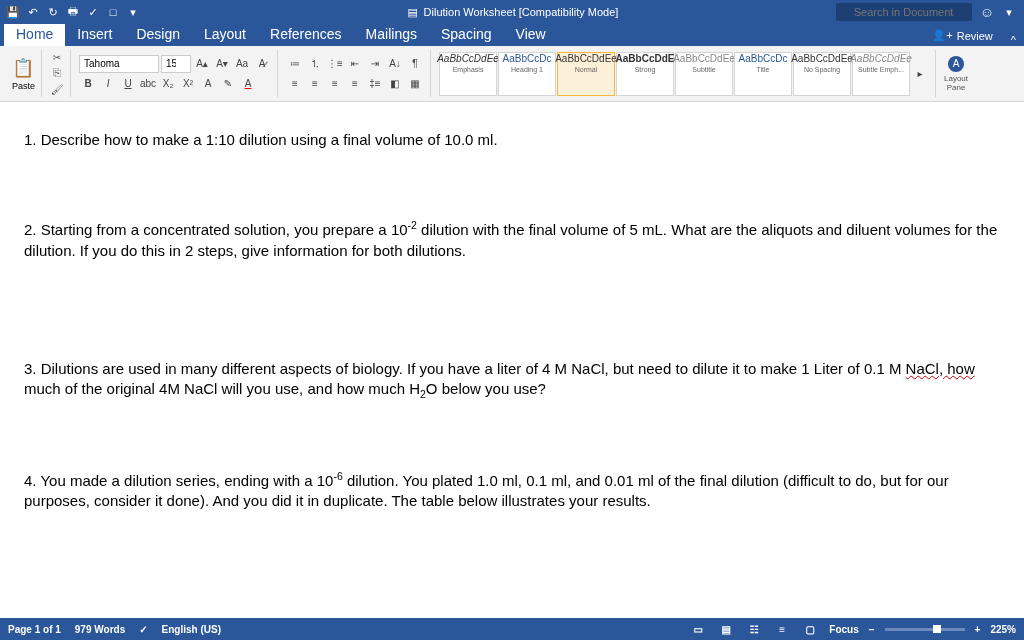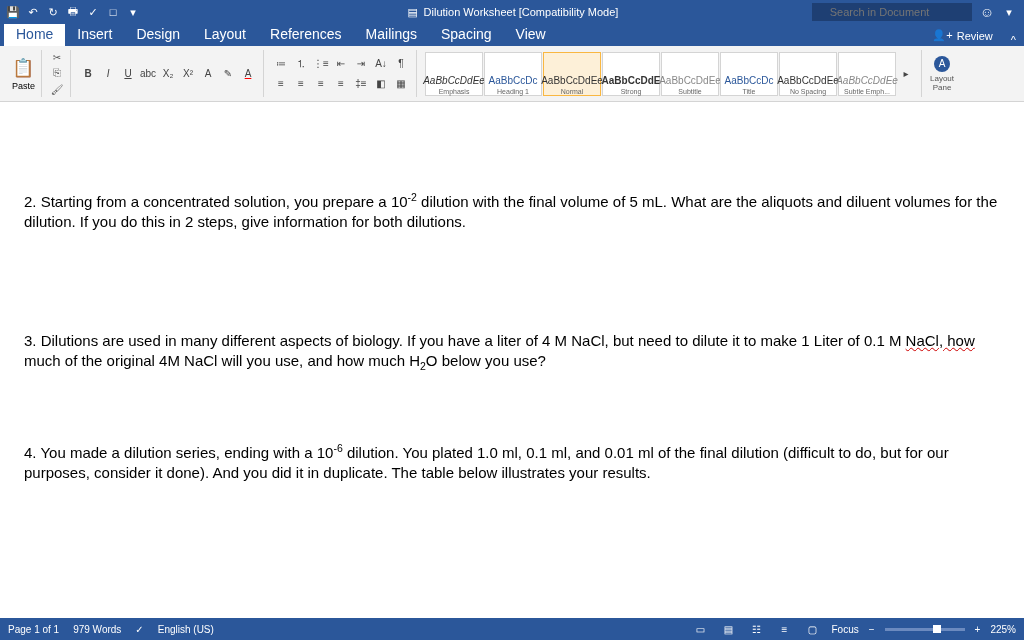--- a/index.html
+++ b/index.html
@@ -4,21 +4,21 @@
 <style>
 * { margin: 0; padding: 0; box-sizing: border-box; font-family: -apple-system, "Segoe UI", Tahoma, sans-serif; }
 body { width: 1024px; height: 640px; overflow: hidden; background: #fff; display: flex; flex-direction: column; }
 
 
 .titlebar { background: #2b579a; color: #fff; height: 24px; display: flex; align-items: center; font-size: 11px; position: relative; }
 .titlebar-left { display: flex; align-items: center; gap: 6px; padding-left: 6px; }
 .titlebar-icon { width: 14px; height: 14px; display: inline-flex; align-items: center; justify-content: center; color: #fff; font-size: 11px; }
 .titlebar-center { position: absolute; left: 50%; transform: translateX(-50%); display: flex; align-items: center; gap: 4px; }
 .titlebar-right { margin-left: auto; display: flex; align-items: center; gap: 8px; padding-right: 8px; }
-.search-box { background: #1e3f73; border: none; color: #ccc; font-size: 11px; padding: 2px 6px 2px 18px; width: 160px; height: 18px; position: relative; }
+.search-box { background: #1e3f73; border: none; color: #ccc; font-size: 11px; padding: 2px 6px 2px 18px; width: 136px; height: 18px; position: relative; }
 .search-wrap { position: relative; }
 .search-wrap::before { content: "⌕"; position: absolute; left: 4px; top: 0; color: #ccc; font-size: 12px; }
 .smiley { font-size: 14px; }
 
 
 .ribbon-tabs { background: #2b579a; height: 22px; display: flex; align-items: flex-end; padding-left: 4px; }
 .tab { color: #fff; font-size: 14px; padding: 4px 12px; cursor: pointer; }
 .tab.active { background: #fff; color: #2b579a; }
 .share { margin-left: auto; color: #fff; font-size: 11px; padding: 4px 10px; display: flex; align-items: center; gap: 4px; }
 .collapse { color: #fff; padding: 0 8px; font-size: 11px; }
@@ -27,37 +27,37 @@
 .ribbon { background: #f3f3f3; border-bottom: 1px solid #d4d4d4; height: 56px; display: flex; align-items: stretch; padding: 4px 6px; gap: 2px; }
 .ribbon-group { display: flex; align-items: center; border-right: 1px solid #d4d4d4; padding: 0 6px; gap: 3px; }
 .ribbon-group:last-child { border-right: none; }
 .paste-group { flex-direction: column; justify-content: center; align-items: center; font-size: 9px; gap: 2px; }
 .paste-icon { font-size: 18px; }
 .mini-icon { width: 14px; height: 14px; font-size: 10px; display: inline-flex; align-items: center; justify-content: center; color: #555; }
 .font-select { font-size: 10px; border: 1px solid #ccc; background: #fff; padding: 1px 14px 1px 4px; height: 18px; }
 .font-stack { display: flex; flex-direction: column; gap: 2px; }
 .font-row { display: flex; align-items: center; gap: 2px; }
 .fmt-btn { width: 18px; height: 18px; font-size: 10px; display: inline-flex; align-items: center; justify-content: center; color: #444; border: 1px solid transparent; cursor: pointer; }
-.style-box { width: 58px; height: 44px; border: 1px solid #d4d4d4; background: #fff; display: flex; flex-direction: column; align-items: center; justify-content: flex-end; font-size: 7px; color: #666; cursor: pointer; }
+.style-box { width: 58px; height: 44px; border: 1px solid #d4d4d4; background: #fff; display: flex; flex-direction: column; align-items: center; justify-content: flex-start; font-size: 7px; color: #666; cursor: pointer; }
 .style-box.selected { border-color: #f9b741; background: #fdf0d8; }
 .style-sample { font-size: 10px; color: #333; margin-bottom: 2px; }
 .styles-pane { flex-direction: column; justify-content: center; align-items: center; font-size: 8px; color: #555; gap: 2px; }
 .pane-icon { width: 16px; height: 16px; border-radius: 50%; background: #2b579a; color: #fff; display: flex; align-items: center; justify-content: center; font-size: 10px; }
 
 
 .document { flex: 1; background: #fff; padding: 28px 24px 10px 24px; overflow: hidden; font-family: Tahoma, sans-serif; color: #000; font-size: 15px; line-height: 1.35; }
 .document p { margin-bottom: 8px; }
 .spacer-lg { height: 60px; }
 .spacer-xl { height: 90px; }
 sup { font-size: 0.7em; }
 sub { font-size: 0.7em; }
 .wavy { text-decoration: underline wavy #c00; text-decoration-thickness: 1px; }
 
 
-.statusbar { background: #2b579a; color: #fff; height: 22px; display: flex; align-items: center; font-size: 10px; padding: 0 8px; gap: 14px; }
+.statusbar { background: #2b579a; color: #fff; height: 22px; display: flex; align-items: center; font-size: 10px; padding: 0 8px; gap: 14px; font-weight: bold; }
 .status-right { margin-left: auto; display: flex; align-items: center; gap: 10px; }
 .view-btn { width: 18px; height: 14px; display: inline-flex; align-items: center; justify-content: center; font-size: 10px; color: #fff; }
 .zoom-slider { width: 80px; height: 3px; background: #6b8abf; position: relative; }
 .zoom-slider::after { content: ""; position: absolute; left: 60%; top: -3px; width: 8px; height: 8px; background: #fff; }
 </style>
 </head>
 <body>
 
 <div class="titlebar">
   <div class="titlebar-left">
@@ -104,20 +104,28 @@
     <span>Paste</span>
   </div>
   <div class="ribbon-group" style="flex-direction:column;gap:2px;">
     <span class="mini-icon">✂</span>
     <span class="mini-icon">⎘</span>
     <span class="mini-icon">🖌</span>
   </div>
   <div class="ribbon-group">
     <div class="font-stack">
       <div class="font-row">
+        <input class="font-select" style="width: 80px;" value="Tahoma">
+        <input class="font-select" style="width: 30px;" value="15">
+        <span class="fmt-btn">A▴</span>
+        <span class="fmt-btn">A▾</span>
+        <span class="fmt-btn">Aa</span>
+        <span class="fmt-btn">A̷</span>
+      </div>
+      <div class="font-row">
         <span class="fmt-btn">
             <b>B</b>
           </span>
         <span class="fmt-btn">
             <i>I</i>
           </span>
         <span class="fmt-btn">
             <u>U</u>
           </span>
         <span class="fmt-btn">abc</span>
@@ -189,20 +197,21 @@
     <span class="fmt-btn">▸</span>
   </div>
   <div class="ribbon-group styles-pane">
     <div class="pane-icon">A</div>
     <span style="white-space:pre-line;text-align:center">Layout
 Pane</span>
   </div>
 </div>
 
 <div class="document">
+  <p>1.  Describe how to make a 1:10 dilution using a final volume of 10.0 ml.</p>
   <div class="spacer-lg"></div>
   <p><span>2.  Starting from a concentrated solution, you prepare a 10</span><sup>-2</sup><span> dilution with the final volume of 5 mL.  What are the aliquots and diluent volumes for the dilution.  If you do this in 2 steps, give information for both dilutions.</span></p>
   <div class="spacer-xl"></div>
   <p><span>3.  Dilutions are used in many different aspects of biology.  If you have a liter of 4 M NaCl, but need to dilute it to make 1 Liter of 0.1 M </span><span class="wavy">NaCl,  how</span><span> much of the original 4M NaCl will you use, and how much H</span><sub>2</sub><span>O below you use?</span></p>
   <div class="spacer-lg"></div>
   <p><span>4.  You made a dilution series, ending with a 10</span><sup>-6</sup><span> dilution.  You plated 1.0 ml, 0.1 ml, and 0.01 ml of the final dilution (difficult to do, but for our purposes, consider it done).   And you did it in duplicate. The table below illustrates your results.</span></p>
 </div>
 
 <div class="statusbar">
   <span>Page 1 of 1</span>

